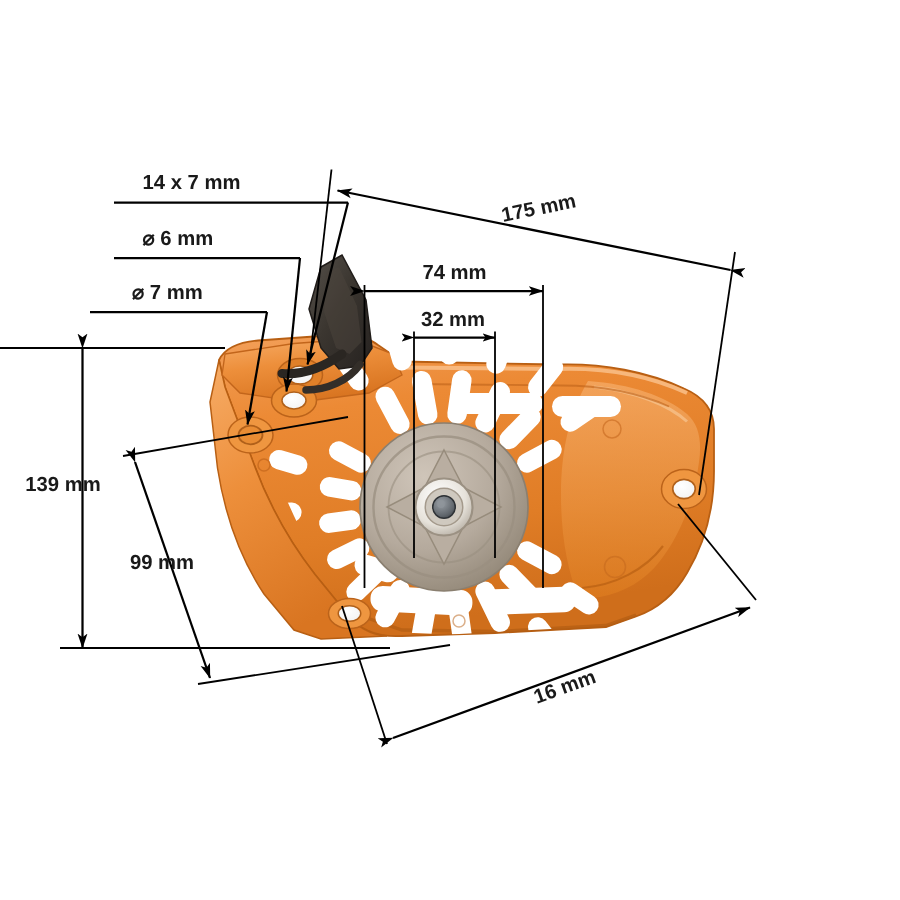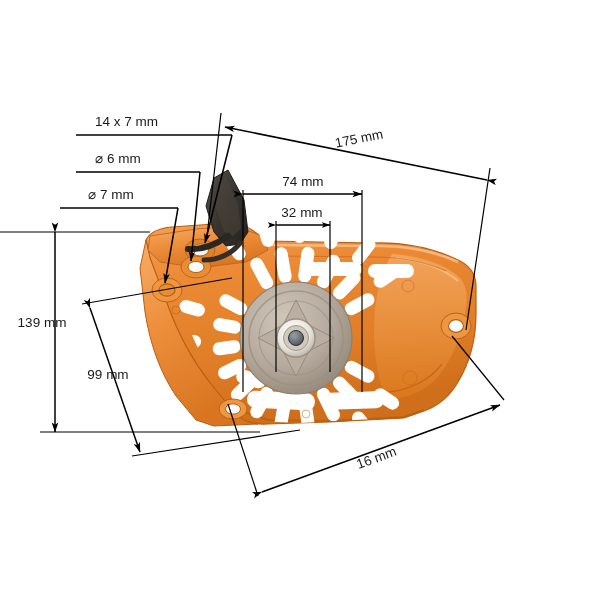--- a/index.html
+++ b/index.html
@@ -4,21 +4,21 @@
 <title>Starter Cover Dimension Drawing</title>
 <style>
   html,body{margin:0;padding:0;}
   body{
     width:600px;height:600px;
     background:#ffffff;
     font-family:"Liberation Sans", sans-serif;
     overflow:hidden;
     position:relative;
   }
-  #stage{position:absolute;inset:0;width:497px;height:600px;}
+  #stage{position:absolute;inset:0;width:497px;height:600px;font-weight:bold;}
   svg#dwg{position:absolute;left:0;top:0;width:600px;height:600px;display:block;}
   .dimtext{
     font-family:"Liberation Sans", sans-serif;
     font-size:13.5px;
     fill:#1a1a1a;
   }
 </style>
 </head>
 <body>
 

